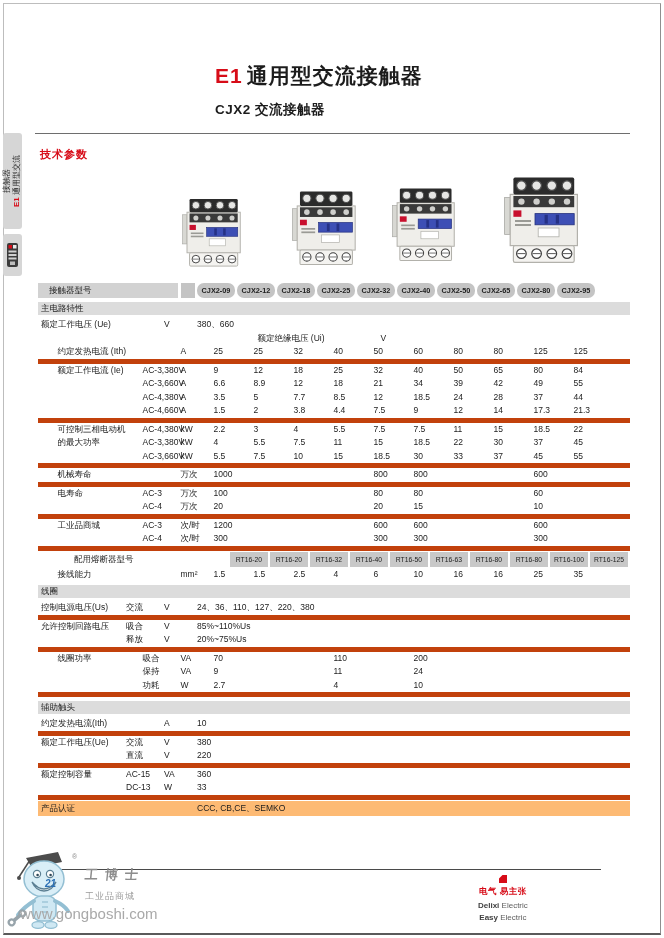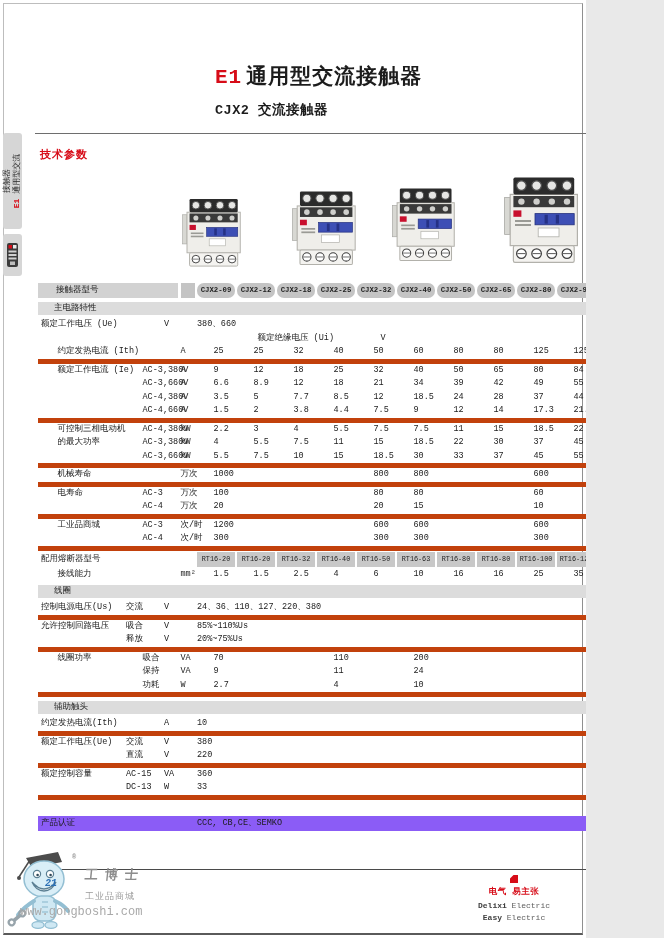--- a/index.html
+++ b/index.html
@@ -1,17 +1,17 @@
 <!DOCTYPE html>
 <html><head>
 <meta charset="utf-8">
 <style>
   html,body{margin:0;padding:0;background:#e9e9e9;}
-  .page{position:relative;width:586px;height:938px;background:#ffffff;overflow:hidden;
-        font-family:Liberation Mono, monospace;color:#1c1c1c;}
+  .page{position:relative;width:664px;height:938px;background:#ffffff;overflow:hidden;
+        font-family:Liberation Sans, sans-serif;color:#1c1c1c;}
   .page-border{position:absolute;inset:3px;border:1px solid #bdbdbd;border-right-color:#8f8f8f;
         border-bottom:2px solid #5a5a5a;pointer-events:none;}
 
   
   .title-block{position:absolute;left:215px;top:62px;}
   .title-main{font-size:21px;font-weight:bold;letter-spacing:1px;white-space:nowrap;}
   .title-main .red{color:#d70c18;margin-right:4px;}
   .title-sub{font-size:13.5px;font-weight:bold;margin-top:11px;letter-spacing:.5px;}
   .rule-top{position:absolute;left:35px;top:133px;width:595px;height:1px;background:#6e6e6e;}
   .tech-heading{position:absolute;left:40px;top:147px;font-size:11px;font-weight:bold;color:#d70c18;letter-spacing:1px;}
@@ -23,46 +23,46 @@
   .tab1-inner{position:absolute;width:92px;height:22px;left:-36px;top:37px;transform:rotate(-90deg);
       font-size:8px;line-height:10px;text-align:center;color:#2a2a2a;white-space:nowrap;}
   .tab1-inner .red{color:#d70c18;font-weight:bold;}
 
   
   .product{position:absolute;}
 
   
   .spec-table{position:absolute;left:38px;top:283px;width:592px;font-size:8.5px;color:#1c1c1c;}
   .t-header{display:flex;height:15px;margin-bottom:3px;}
-  .th-label{width:140px;background:#d2d2d2;line-height:15px;padding-left:18px;box-sizing:border-box;
+  .th-label{width:140px;background:#d2d2d2;line-height:15px;padding-left:11px;box-sizing:border-box;
             font-size:8.5px;color:#222;}
   .th-gap{width:3px;}
   .th-sliver{width:14px;background:#c4c4c4;margin-right:2px;}
   .th-cell{width:38px;margin-right:2px;background:#c4c4c4;text-align:center;line-height:15px;
            font-size:7.3px;font-weight:bold;color:#222;border-radius:7px;}
-  .sec-row{height:13px;line-height:13px;background:#dcdcdc;padding-left:16px;margin:4px 0 3px 0;color:#222;}
+  .sec-row{height:13px;line-height:13px;background:#dcdcdc;padding-left:3px;margin:4px 0 3px 0;color:#222;}
   .d-row{display:flex;height:13.5px;line-height:13.5px;align-items:center;justify-content:center;}
   .d-row.rule{border-bottom:5px solid #c2410c;}
   .c-name{width:88px;padding-left:3px;box-sizing:border-box;white-space:nowrap;}
   .c-sub{width:38px;white-space:nowrap;}
   .c-unit{width:33px;white-space:nowrap;}
   .c-cell{width:40px;white-space:nowrap;}
   .c-span{flex:1;white-space:nowrap;}
-  .fuse-row{display:flex;height:15px;line-height:15px;margin:1px 0;align-items:center;}
+  .fuse-row{display:flex;height:15px;line-height:15px;margin:1px 0;align-items:center;justify-content:flex-end;}
   .fuse-cell{width:38px;margin-right:2px;background:#c8c8c8;text-align:center;font-size:6.8px;color:#222;}
-  .cert-row{display:flex;height:15px;line-height:15px;background:#8b5cf6;margin-top:16px;}
+  .cert-row{display:flex;height:15px;line-height:15px;background:#fdba74;margin-top:1px;}
 
   
   .footer-rule{position:absolute;left:49px;top:869px;width:552px;height:1px;background:#4a4a4a;}
   .mascot{position:absolute;left:6px;top:849px;}
   .reg-mark{position:absolute;left:72px;top:853px;font-size:7px;color:#8a8a8a;}
   .brand-name{position:absolute;left:85px;top:866px;font-size:13px;font-weight:600;color:#8c8c8c;
               letter-spacing:7px;transform:skewX(-6deg);}
   .brand-sub{position:absolute;left:85px;top:890px;font-size:9px;color:#9b9b9b;letter-spacing:1px;}
-  .website{position:absolute;left:20px;top:905px;font-size:12px;color:#a9a9a9;}
+  .website{position:absolute;left:20px;top:905px;font-size:15px;color:#a9a9a9;}
   .page-num{position:absolute;left:45px;top:878px;font-size:10px;font-weight:bold;font-style:italic;color:#2b6fb5;}
   .brand-right{position:absolute;left:478px;top:875px;display:flex;align-items:center;gap:3px;
                font-size:8px;color:#5d5d5d;white-space:nowrap;flex-direction:column;}
   .brand-right .cn{color:#d70c18;font-weight:bold;font-size:8.5px;letter-spacing:.5px;}
   .brand-right b{color:#3f3f3f;}
 </style>
 </head>
 <body>
 
 <div class="page">

